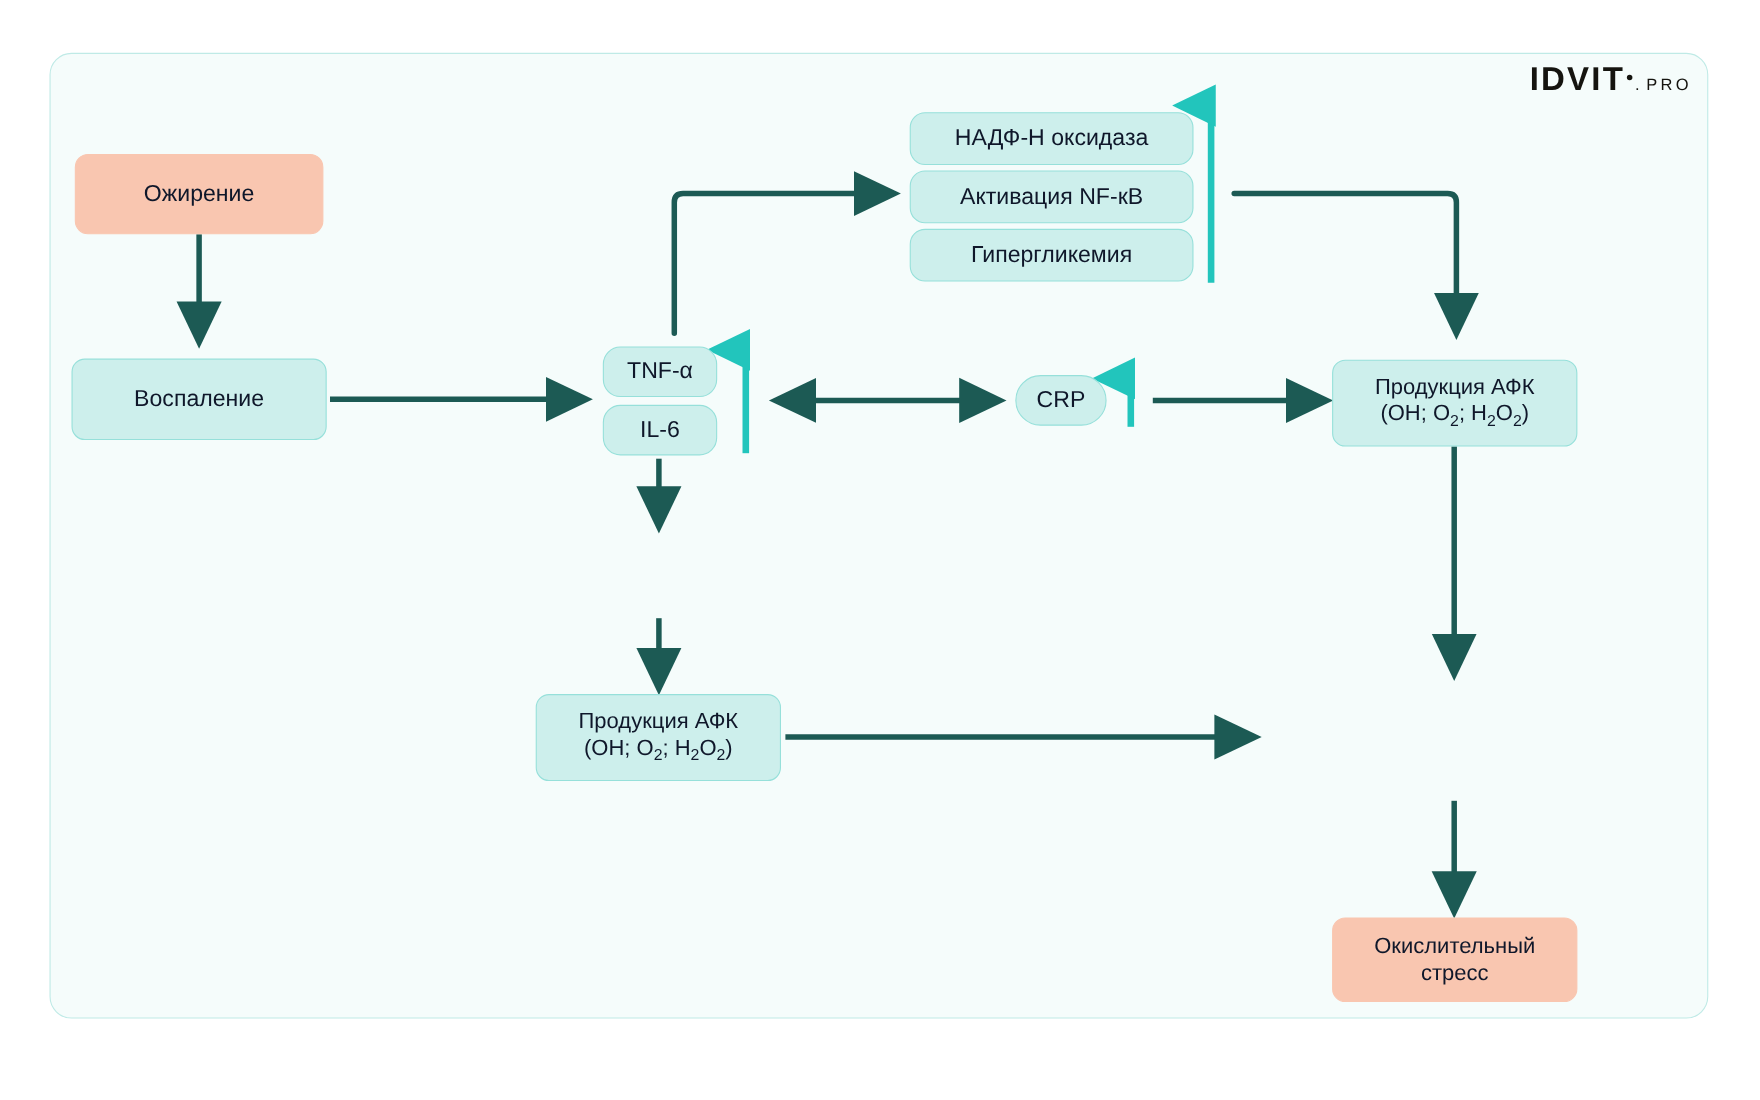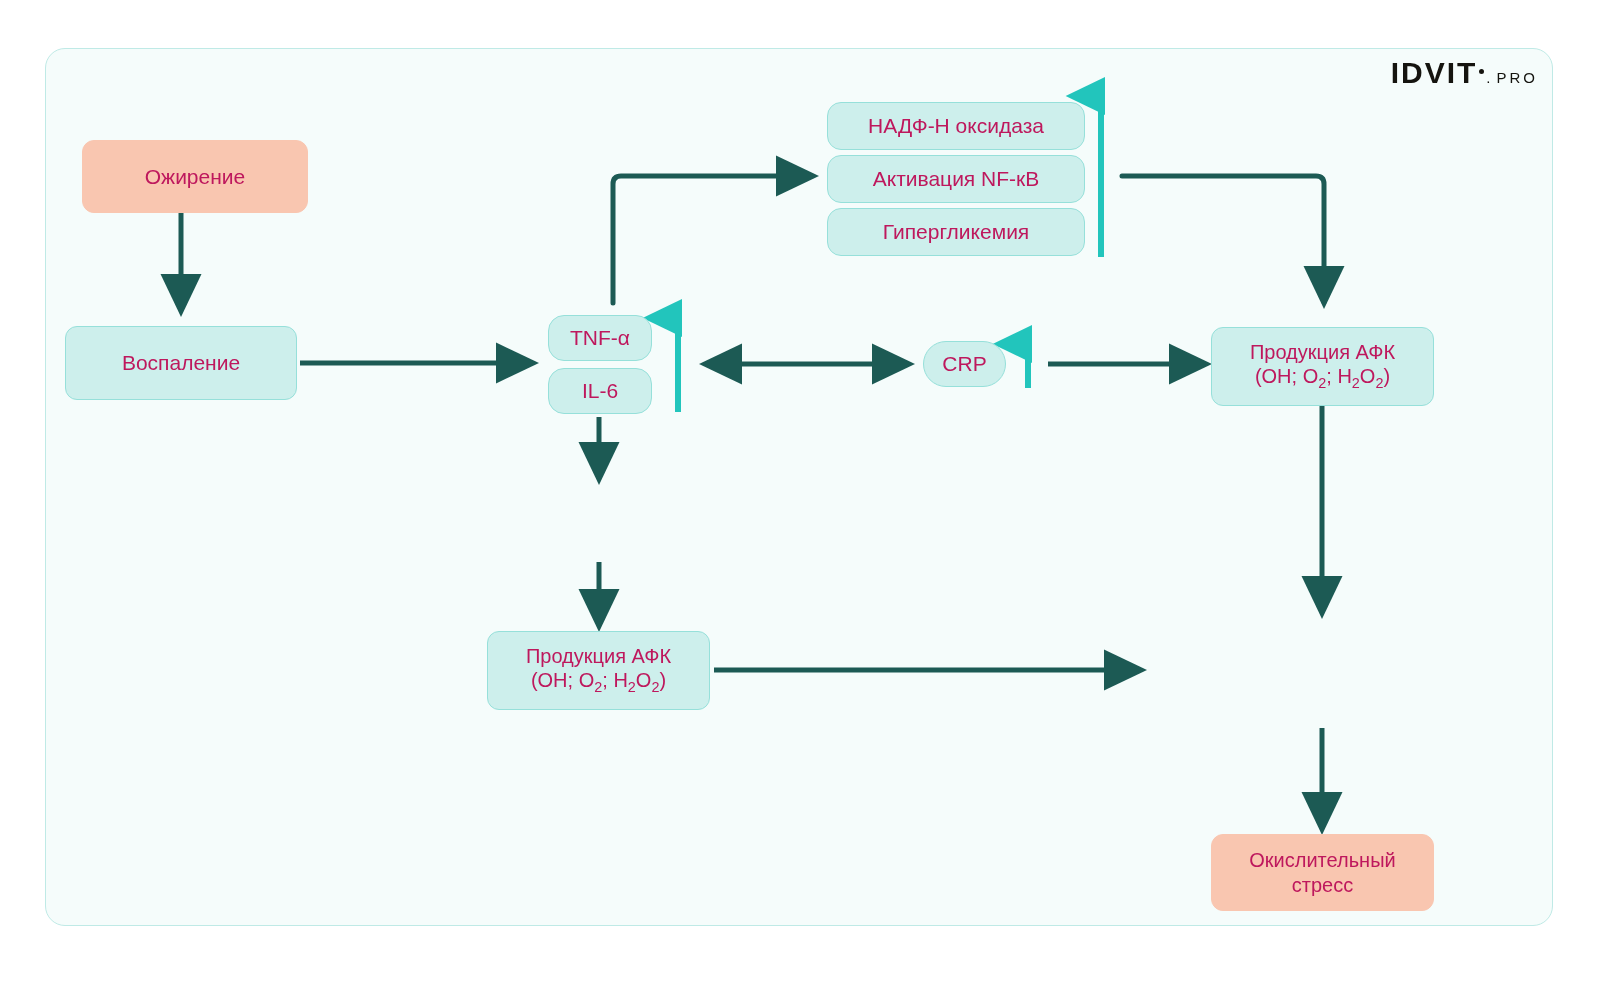--- a/index.html
+++ b/index.html
@@ -2,21 +2,21 @@
 <html><head>
 <meta charset="utf-8">
 <style>
   html,body{margin:0;padding:0;background:#ffffff;}
   body{width:1600px;height:1000px;font-family:"Liberation Sans","DejaVu Sans",sans-serif;}
   #canvas{position:relative;width:1600px;height:1000px;overflow:hidden;background:#ffffff;}
   #panel{position:absolute;left:45px;top:48px;width:1508px;height:878px;
          background:#f5fcfb;border:1.5px solid #bfeae6;border-radius:20px;box-sizing:border-box;}
   #svg-layer{position:absolute;left:0;top:0;width:1600px;height:1000px;pointer-events:none;}
   .node{position:absolute;box-sizing:border-box;display:flex;align-items:center;justify-content:center;
-        text-align:center;color:#be185d;border-radius:12px;line-height:1.22;}
+        text-align:center;color:#0f172a;border-radius:12px;line-height:1.22;}
   .cyan{background:#cdefec;border:1px solid #96e0da;}
   .salmon{background:#f9c6b0;border:1px solid #f9c6b0;}
   .pill{border-radius:999px;}
   .logo{position:absolute;right:62px;top:56px;display:flex;align-items:baseline;
         color:#15140f;letter-spacing:1px;}
   .logo .big{font-size:30px;font-weight:700;letter-spacing:2px;}
   .logo .small{font-size:15px;font-weight:500;letter-spacing:3px;margin-left:3px;}
   .logo .vdot{display:inline-block;width:5px;height:5px;border-radius:50%;background:#15140f;
               margin:0 3px 0 2px;position:relative;top:-9px;}
   sub{font-size:0.72em;}
@@ -100,21 +100,21 @@
       <path d="M678,412 L678,318" stroke="#22c5bc" stroke-width="6" fill="none" marker-end="url(#ah-teal)"></path>
     </g>
     <g>
       <path d="M1101,257 L1101,96" stroke="#22c5bc" stroke-width="6" fill="none" marker-end="url(#ah-teal)"></path>
     </g>
     <g>
       <path d="M1028,388 L1028,344" stroke="#22c5bc" stroke-width="6" fill="none" marker-end="url(#ah-teal)"></path>
     </g>
   </svg>
 
-  <div class="node salmon" style="left:68px;top:140px;width:226px;height:73px;font-size:21px;margin-left:14px;">
+  <div class="node salmon" style="left:68px;top:140px;width:226px;height:73px;font-size:21px;">
     <span>Ожирение</span>
   </div>
 
   <div class="node cyan" style="left:65px;top:326px;width:232px;height:74px;font-size:21px;">
     <span>Воспаление</span>
   </div>
 
   <div class="node cyan" style="left:548px;top:315px;width:104px;height:46px;font-size:21px;border-radius:16px;">
     <span>TNF-α</span>
   </div>

